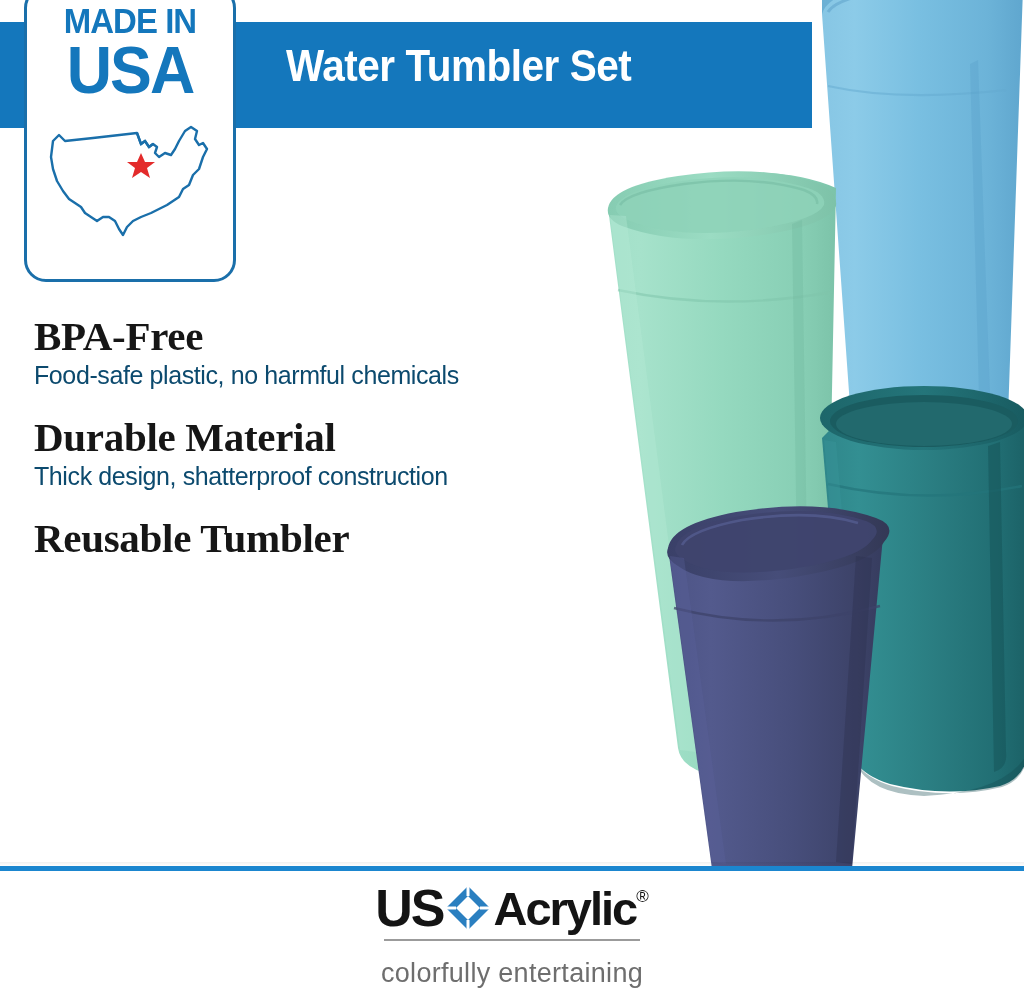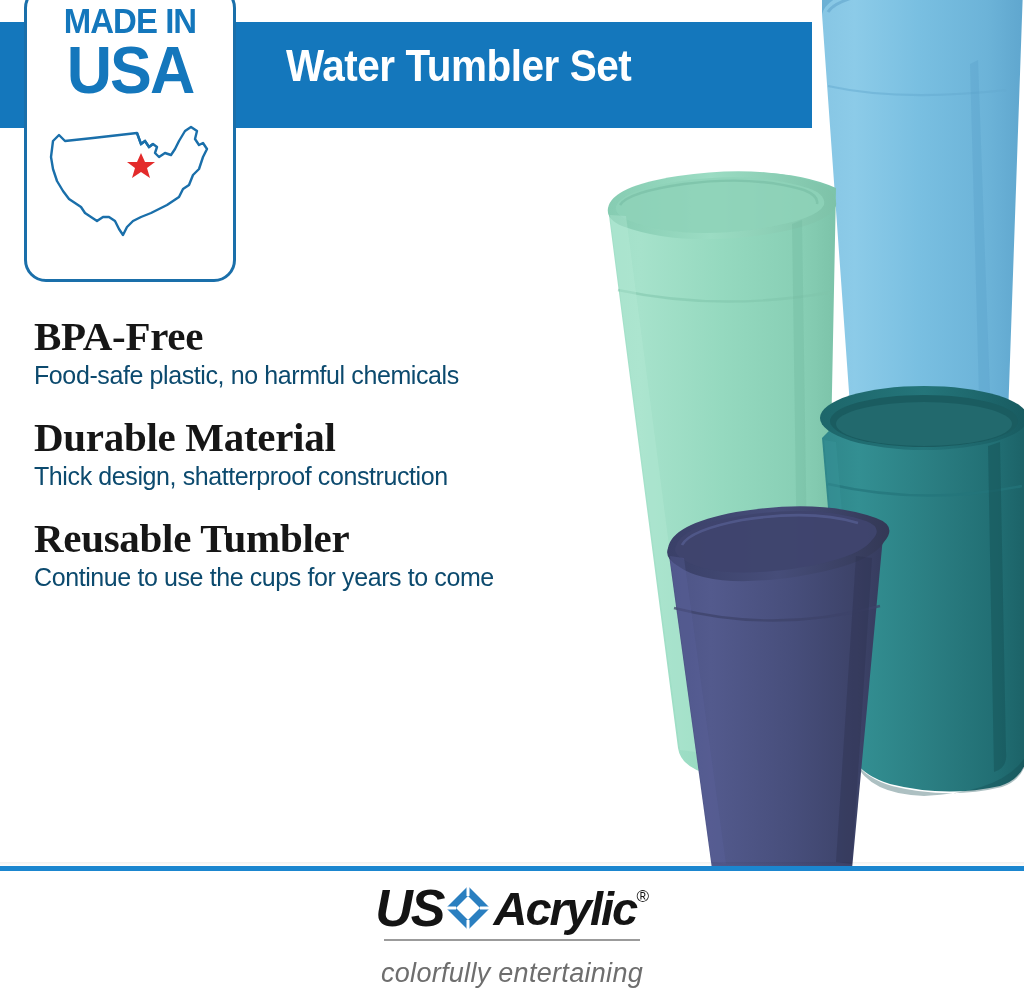--- a/index.html
+++ b/index.html
@@ -90,21 +90,21 @@
     position:absolute;left:0;top:866px;width:1024px;height:5px;
     background:#1b86cf;z-index:8;
   }
   .divider-shadow{
     position:absolute;left:0;top:862px;width:1024px;height:4px;
     background:linear-gradient(to bottom, rgba(0,0,0,0.06), rgba(0,0,0,0));
     z-index:7;
   }
 
   
-  .footer{position:absolute;left:0;top:880px;width:1024px;z-index:9;text-align:center;font-style:italic;}
+  .footer{position:absolute;left:0;top:880px;width:1024px;z-index:9;text-align:center;}
   .logo-row{
     display:inline-flex;align-items:center;justify-content:center;
     height:56px;
   }
   .logo-us{
     font-family:"Liberation Sans", sans-serif;
     font-weight:bold;font-size:52px;color:#141414;
     letter-spacing:-2px;line-height:1;
   }
   .logo-diamond{
@@ -294,21 +294,20 @@
     <div class="feature">
       <div class="feature-title">BPA-Free</div>
       <div class="feature-sub">Food-safe plastic, no harmful chemicals</div>
     </div>
     <div class="feature">
       <div class="feature-title">Durable Material</div>
       <div class="feature-sub">Thick design, shatterproof construction</div>
     </div>
     <div class="feature">
       <div class="feature-title">Reusable Tumbler</div>
-      <div class="feature-sub">Continue to use the cups for years to come</div>
     </div>
   </div>
 
   <div class="divider-shadow"></div>
   <div class="divider"></div>
 
   <div class="footer">
     <div class="logo-row">
       <span class="logo-us">US</span>
       <span class="logo-diamond">

